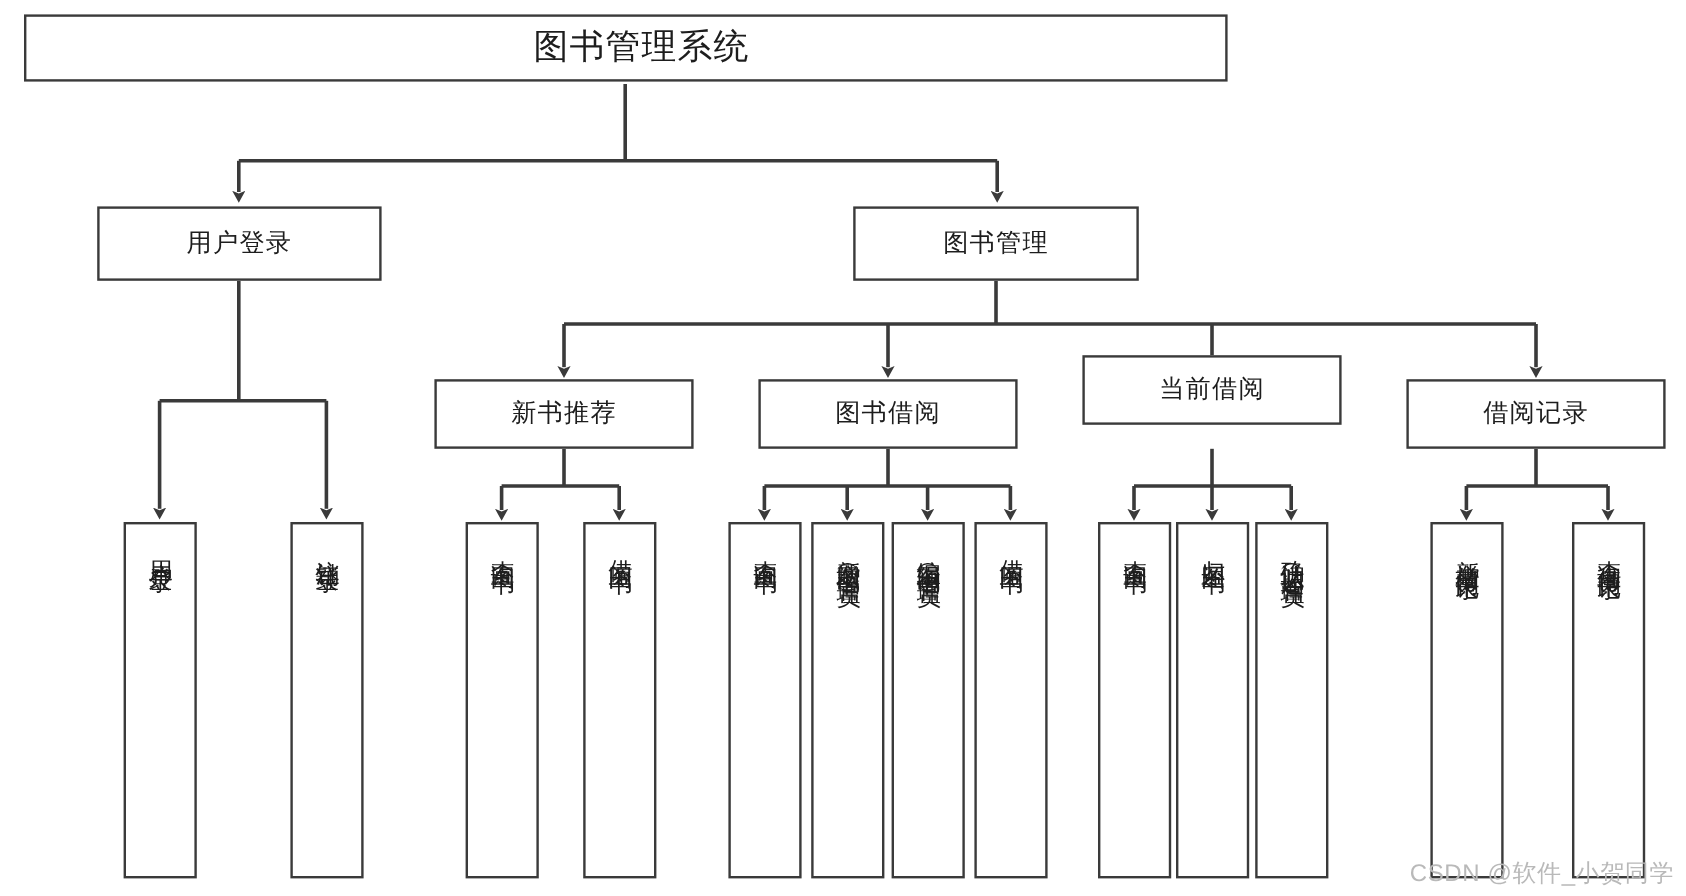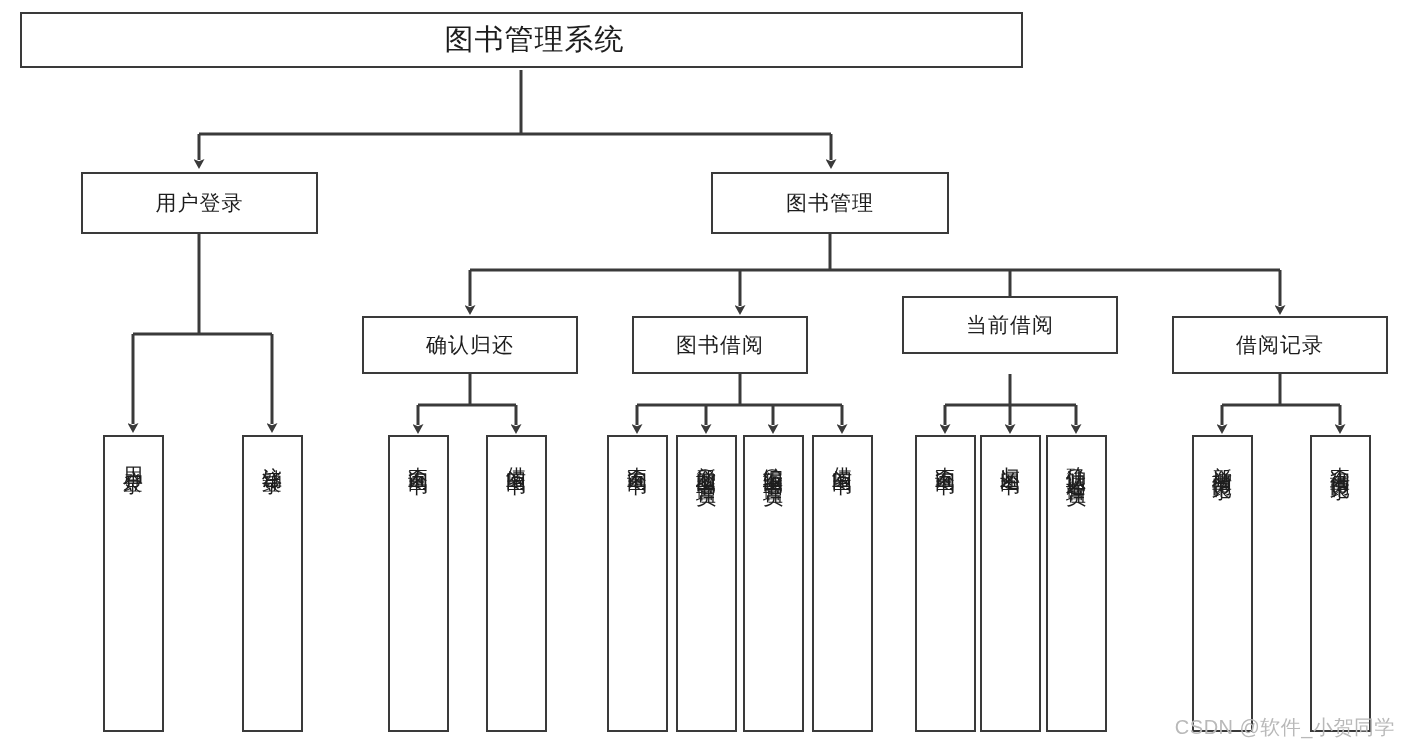--- a/index.html
+++ b/index.html
@@ -132,24 +132,24 @@
 
   <div class="node h" style="left:81px; top:172px; width:237px; height:62px;">
     <span>用户登录</span>
   </div>
 
   <div class="node h" style="left:711px; top:172px; width:238px; height:62px;">
     <span>图书管理</span>
   </div>
 
   <div class="node h" style="left:362px; top:316px; width:216px; height:58px;">
-    <span>确认归还</span>
-  </div>
-
-  <div class="node h" style="left:632px; top:316px; width:176px; height:58px;">
+    <span>新书推荐</span>
+  </div>
+
+  <div class="node h" style="left:632px; top:316px; width:216px; height:58px;">
     <span>图书借阅</span>
   </div>
 
   <div class="node h" style="left:902px; top:296px; width:216px; height:58px;">
     <span>当前借阅</span>
   </div>
 
   <div class="node h" style="left:1172px; top:316px; width:216px; height:58px;text-align:center;">
     <span>借阅记录</span>
   </div>

